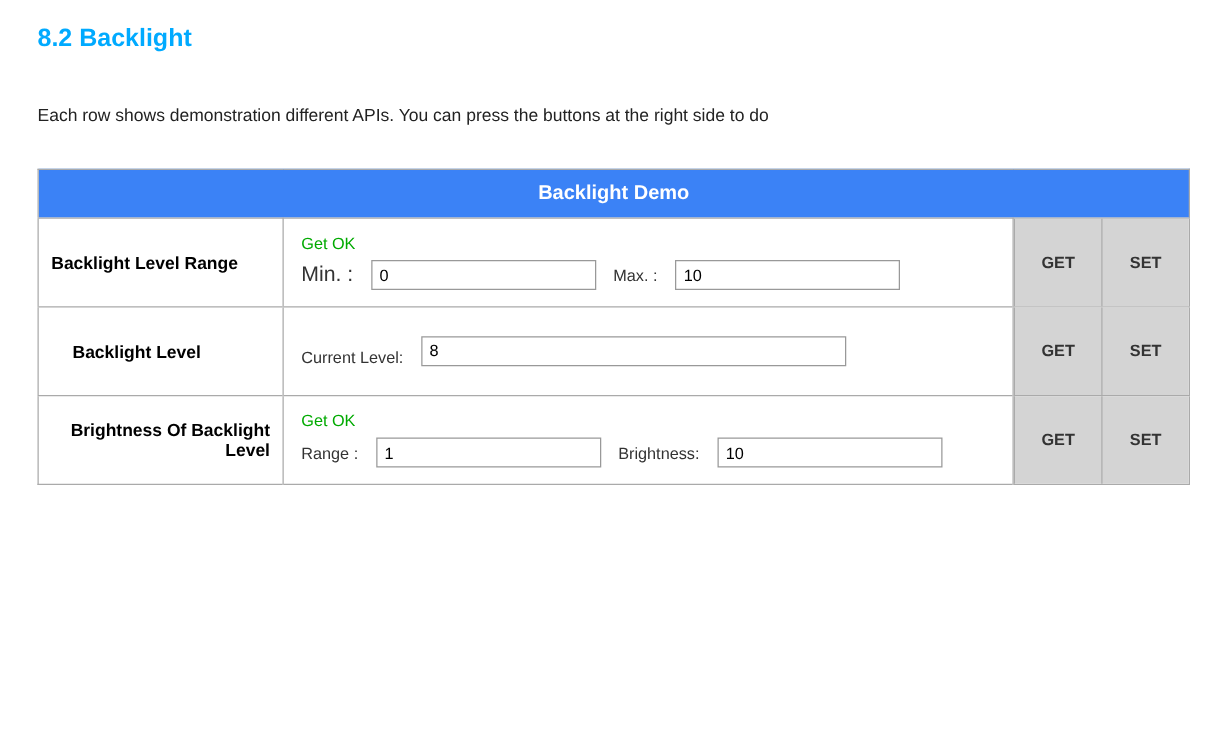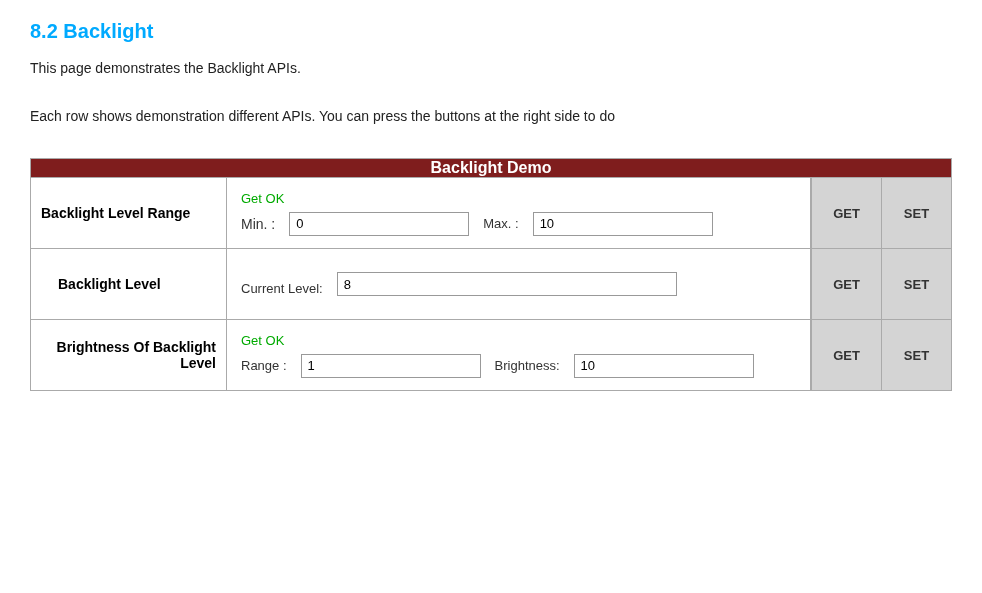--- a/index.html
+++ b/index.html
@@ -24,52 +24,51 @@
       margin-bottom: 30px;
       color: #222;
     }
     .demo-table {
       width: 100%;
       border-collapse: collapse;
       border: 1px solid #aaa;
       margin-top: 10px;
     }
     .demo-header {
-      background: #7f1d1d;
+      background: #3b82f6;
       color: #fff;
       font-weight: bold;
       font-size: 16px;
       text-align: center;
-      padding: 0;
+      padding: 10px;
     }
   </style>
 </head>
 <body>
 
 <h1>8.2 Backlight</h1>
 
 <div class="description">
-  <p>This page demonstrates the Backlight APIs.</p>
   <br>
   <p>Each row shows demonstration different APIs. You can press the buttons at the right side to do</p>
 </div>
 
 <table class="demo-table">
   <thead>
     <tr>
       <td colspan="3" class="demo-header">Backlight Demo</td>
     </tr>
   </thead>
   <tbody id="demo-rows">
   <tr>
         <td style="width: 196px; min-width: 196px; font-weight: bold; font-size: 14px; padding: 12px 10px; border-right: 1px solid rgb(170, 170, 170); border-top: 1px solid rgb(170, 170, 170); vertical-align: middle;">Backlight Level Range</td>
         <td style="padding: 10px 14px; border-right: 1px solid rgb(170, 170, 170); border-top: 1px solid rgb(170, 170, 170); vertical-align: middle;">
           <div style="color: rgb(0, 170, 0); font-size: 13px; margin-bottom: 6px;">Get OK</div>
           <div style="display: flex; align-items: center; gap: 14px; flex-wrap: wrap;">
-            <span style="font-size: 14px; color: rgb(51, 51, 51); white-space: nowrap;">Min. :</span>
+            <span style="font-size: 17px; color: rgb(51, 51, 51); white-space: nowrap;">Min. :</span>
             <input type="text" value="0" style="border: 1px solid rgb(153, 153, 153); padding: 3px 6px; font-size: 13px; width: 180px; height: 24px;">
             <span style="font-size: 13px; color: rgb(51, 51, 51); white-space: nowrap;">Max. :</span>
             <input type="text" value="10" style="border: 1px solid rgb(153, 153, 153); padding: 3px 6px; font-size: 13px; width: 180px; height: 24px;">
           </div>
         </td>
         <td style="border-top: 1px solid rgb(170, 170, 170); padding: 0px; white-space: nowrap; width: 140px;">
           <div style="display: flex; height: 100%;">
             <button style="width: 70px; min-height: 70px; background: rgb(212, 212, 212); border-top: none; border-right: none; border-bottom: none; border-image: initial; border-left: 1px solid rgb(170, 170, 170); font-weight: bold; font-size: 13px; cursor: pointer; color: rgb(51, 51, 51);">GET</button>
             <button style="width: 70px; min-height: 70px; background: rgb(212, 212, 212); border-top: none; border-right: none; border-bottom: none; border-image: initial; border-left: 1px solid rgb(170, 170, 170); font-weight: bold; font-size: 13px; cursor: pointer; color: rgb(51, 51, 51);">SET</button>
           </div>

